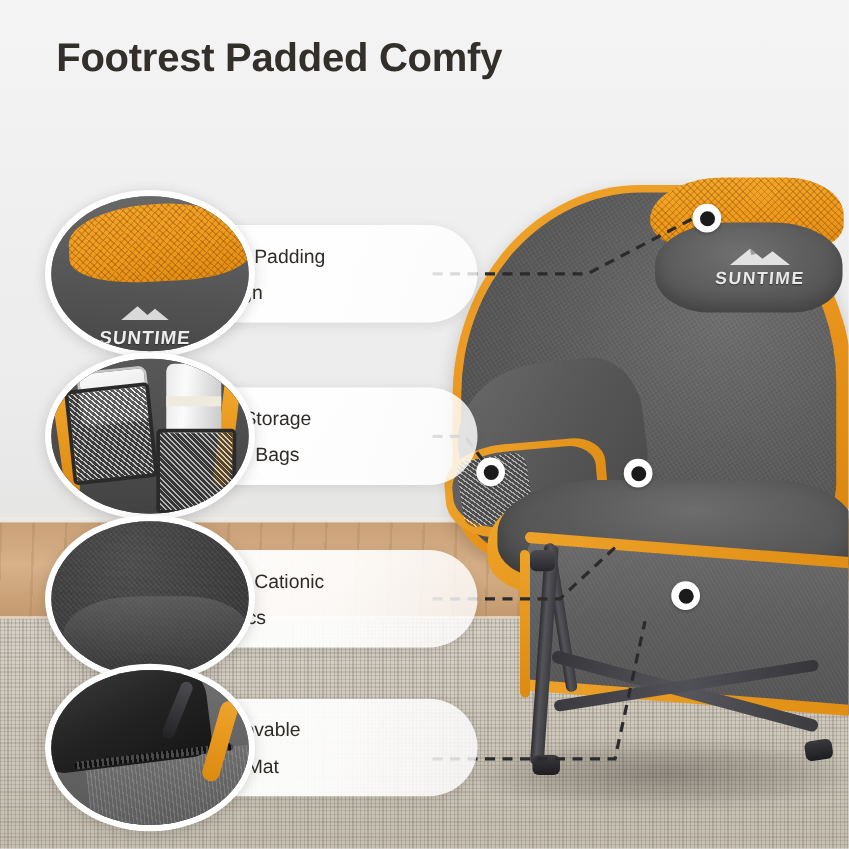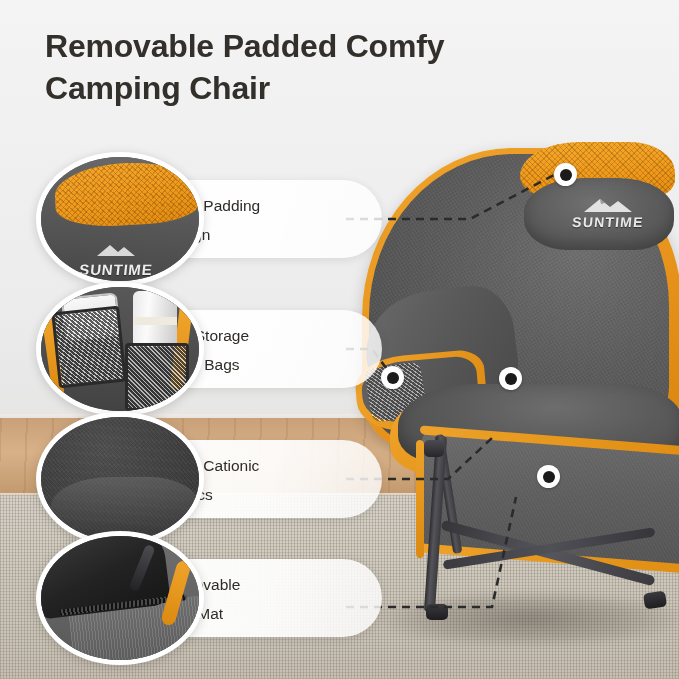--- a/index.html
+++ b/index.html
@@ -549,23 +549,22 @@
       <path d="M346 607 L492 607 L516 497"></path>
     </g>
   </svg>
 
   <div class="marker" style="left:554px; top:163px;"></div>
   <div class="marker" style="left:381px; top:366px;"></div>
   <div class="marker" style="left:499px; top:367px;"></div>
   <div class="marker" style="left:537px; top:465px;"></div>
 
   <div class="headline">
-    <div class="headline-line">Removable Padded Comfy</div>
+    <div class="headline-line">Footrest Padded Comfy</div>
     <div class="title-row">
-      <span class="headline-line">Camping Chair</span>
     </div>
   </div>
 
   <div class="feature f1">
     <div class="pill"></div>
     <div class="pill-text">
       <div class="ln">Head Padding</div>
       <div class="ln">Design</div>
     </div>
     <div class="thumb">

